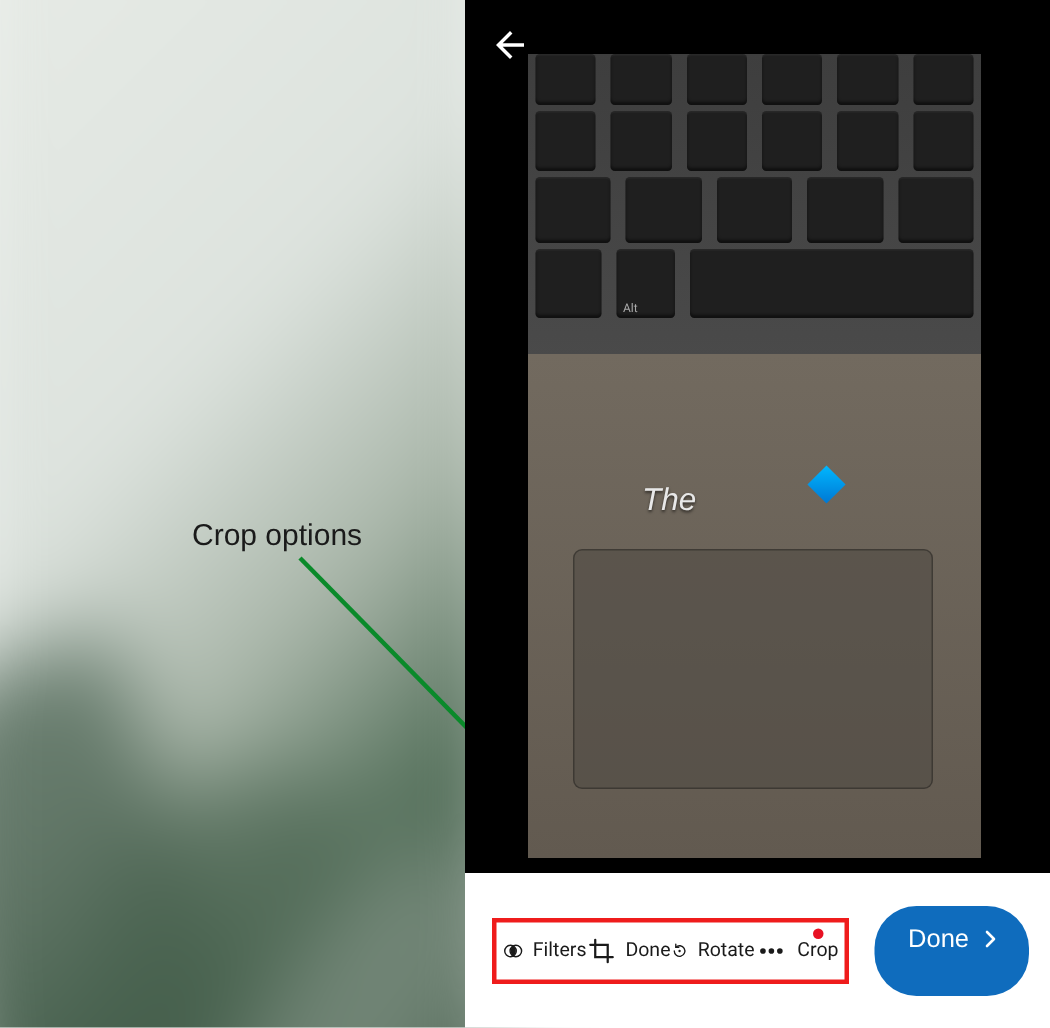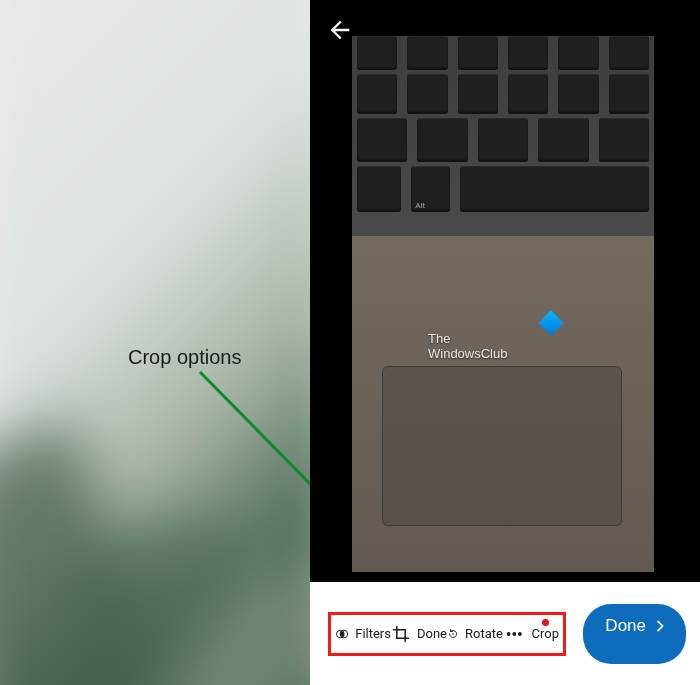--- a/index.html
+++ b/index.html
@@ -42,23 +42,24 @@
     .spacebar { flex: 6; }
     .trackpad-area {
       position: absolute; top: 200px; left: 0; right: 0; bottom: 0;
       background: linear-gradient(180deg, #726a5f 0%, #625a50 100%);
     }
     .trackpad {
       position: absolute; left: 30px; top: 130px; width: 240px; height: 160px;
       background: rgba(80,75,68,0.6); border-radius: 6px; border: 1px solid rgba(0,0,0,0.3);
     }
     .watermark {
-      position: absolute; left: 76px; top: 296px; color: #e8e8e8;
-      font-size: 13px; line-height: 1.15; text-shadow: 0 1px 2px rgba(0,0,0,0.6);
+      position: absolute; left: 76px; top: 286px; color: #e8e8e8;
+      font-size: 21px; line-height: 1.15; text-shadow: 0 1px 2px rgba(0,0,0,0.6);
       font-family: "Segoe UI", sans-serif;
+      font-style: italic;
     }
     .wmlogo {
       position: absolute; left: 190px; top: 278px; width: 18px; height: 18px;
       background: linear-gradient(135deg, #00b7ff 0%, #0078d4 100%);
       transform: rotate(45deg);
     }
     
     .toolbar {
       position: absolute; left: 0; bottom: 0; width: 390px; height: 103px;
       background: #fff; display: flex; align-items: center;
@@ -142,21 +143,20 @@
         <div class="key" style="flex:1.2"></div>
         <div class="key">Alt</div>
         <div class="key spacebar"></div>
       </div>
       <div class="trackpad-area">
         <div class="trackpad"></div>
       </div>
       <div class="wmlogo"></div>
       <div class="watermark">
         <div>The</div>
-        <div>WindowsClub</div>
       </div>
     </div>
   </div>
 
   <div class="toolbar">
     <div class="tool-group">
 
       <div class="tool">
         <svg class="tool-icon" viewBox="0 0 24 24">
           <circle cx="9" cy="12" r="6.5" fill="none" stroke="currentColor" stroke-width="1.6"></circle>

